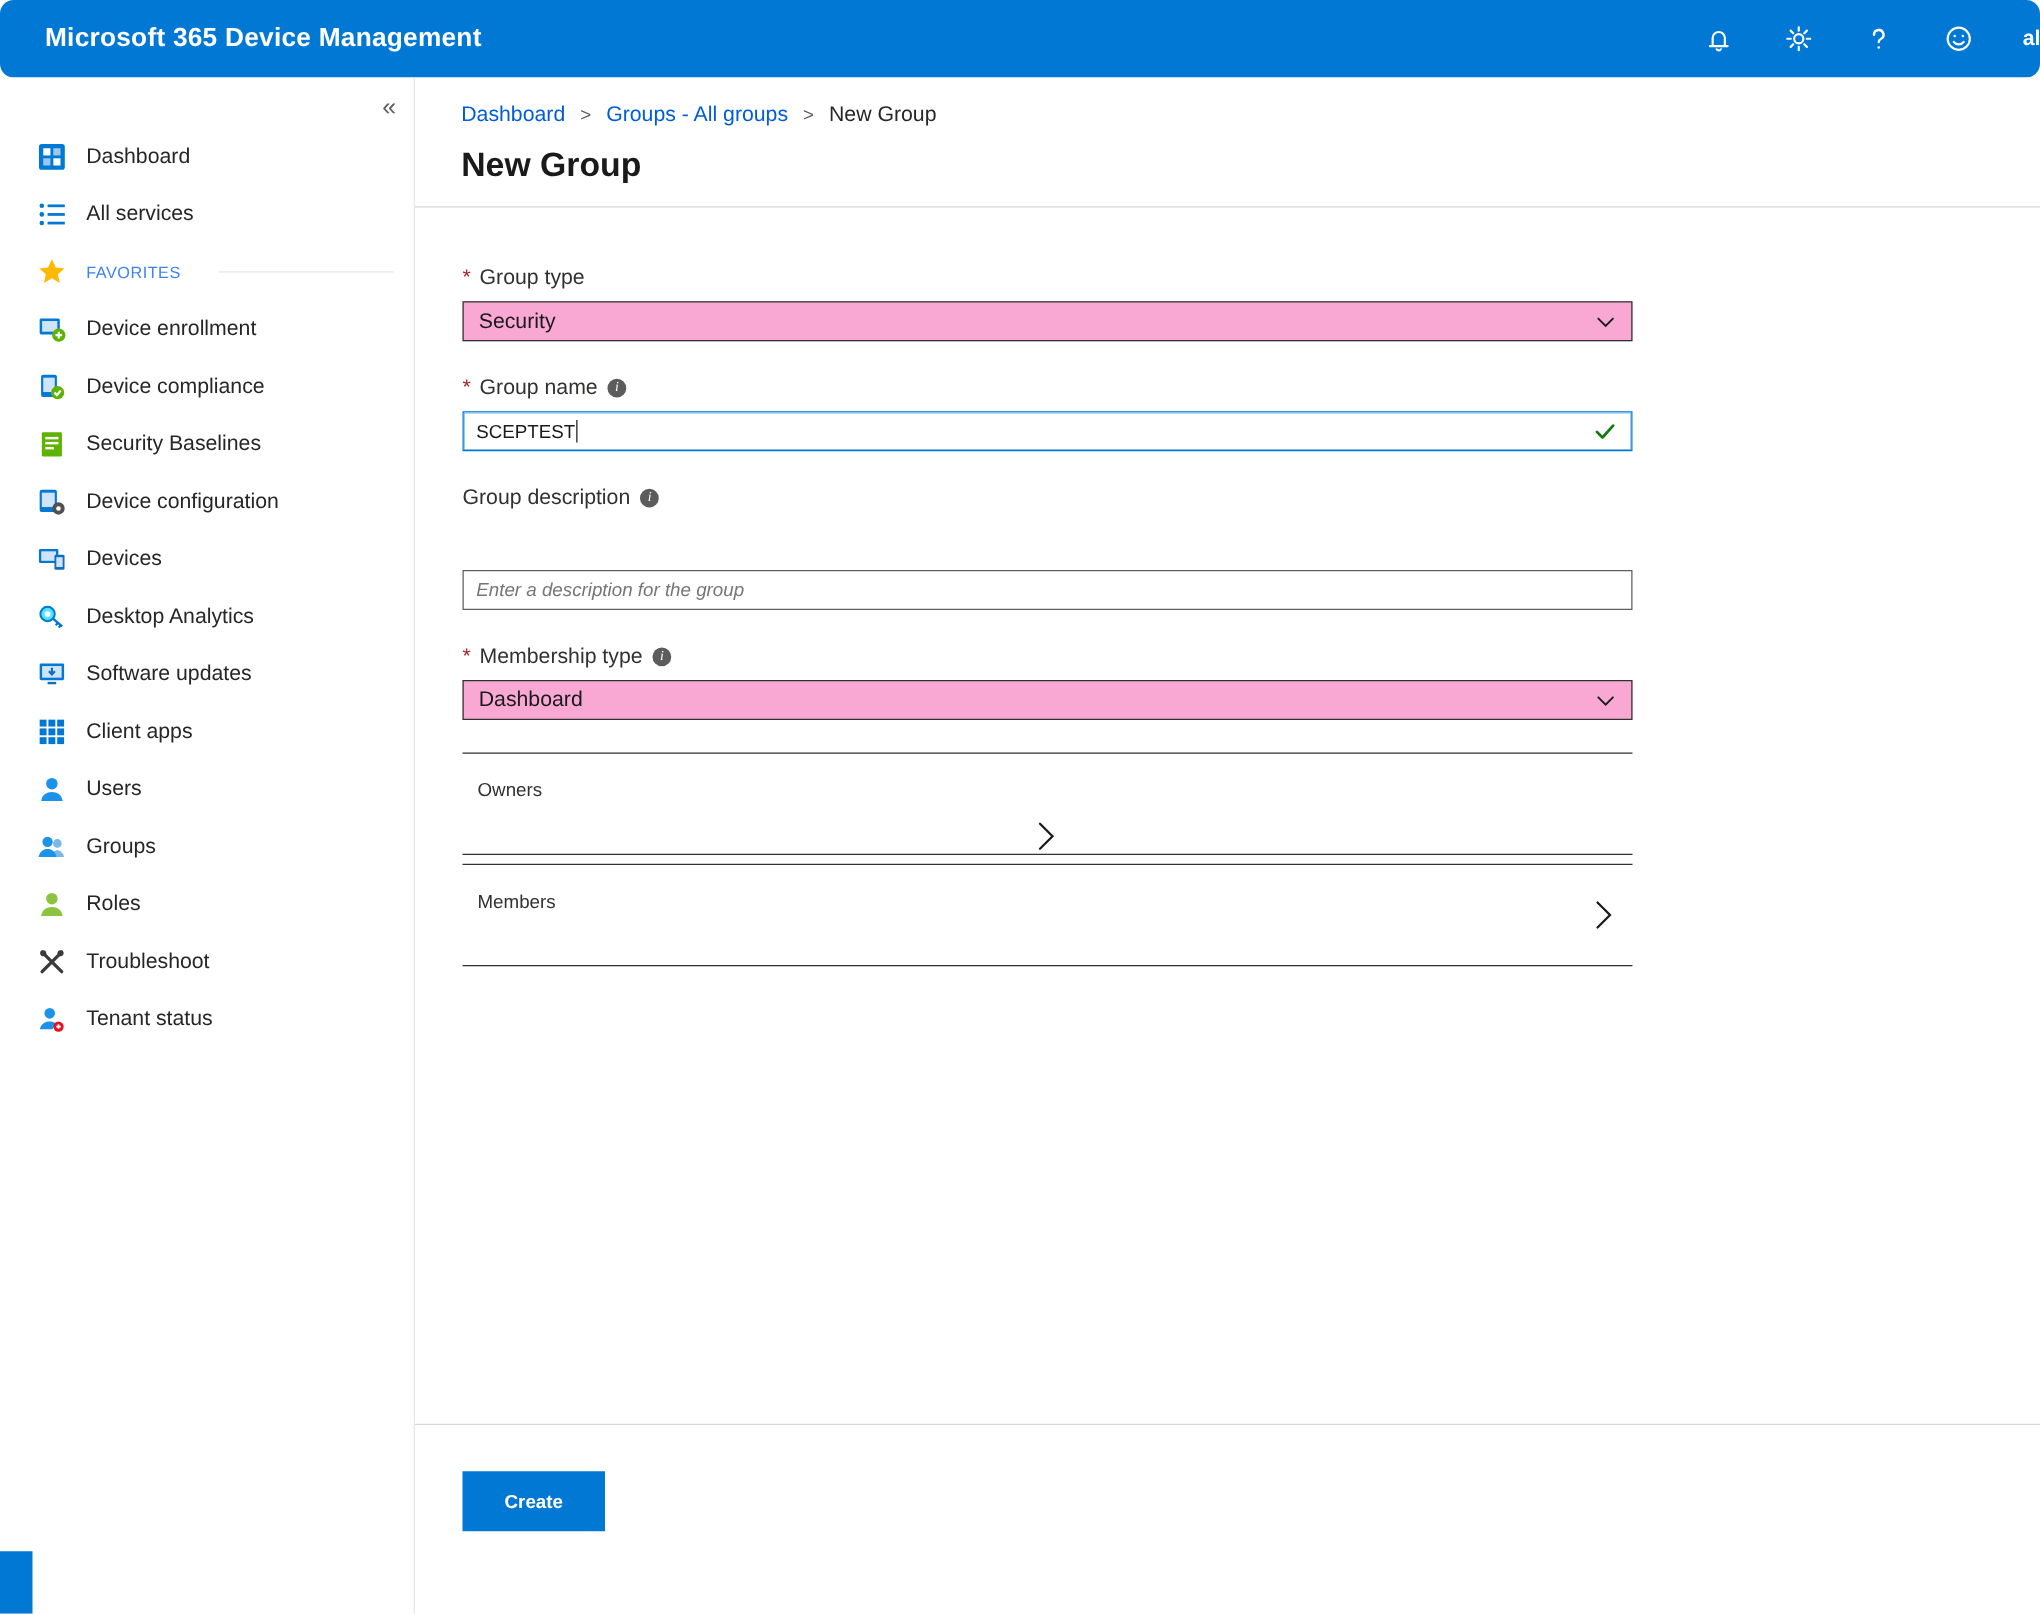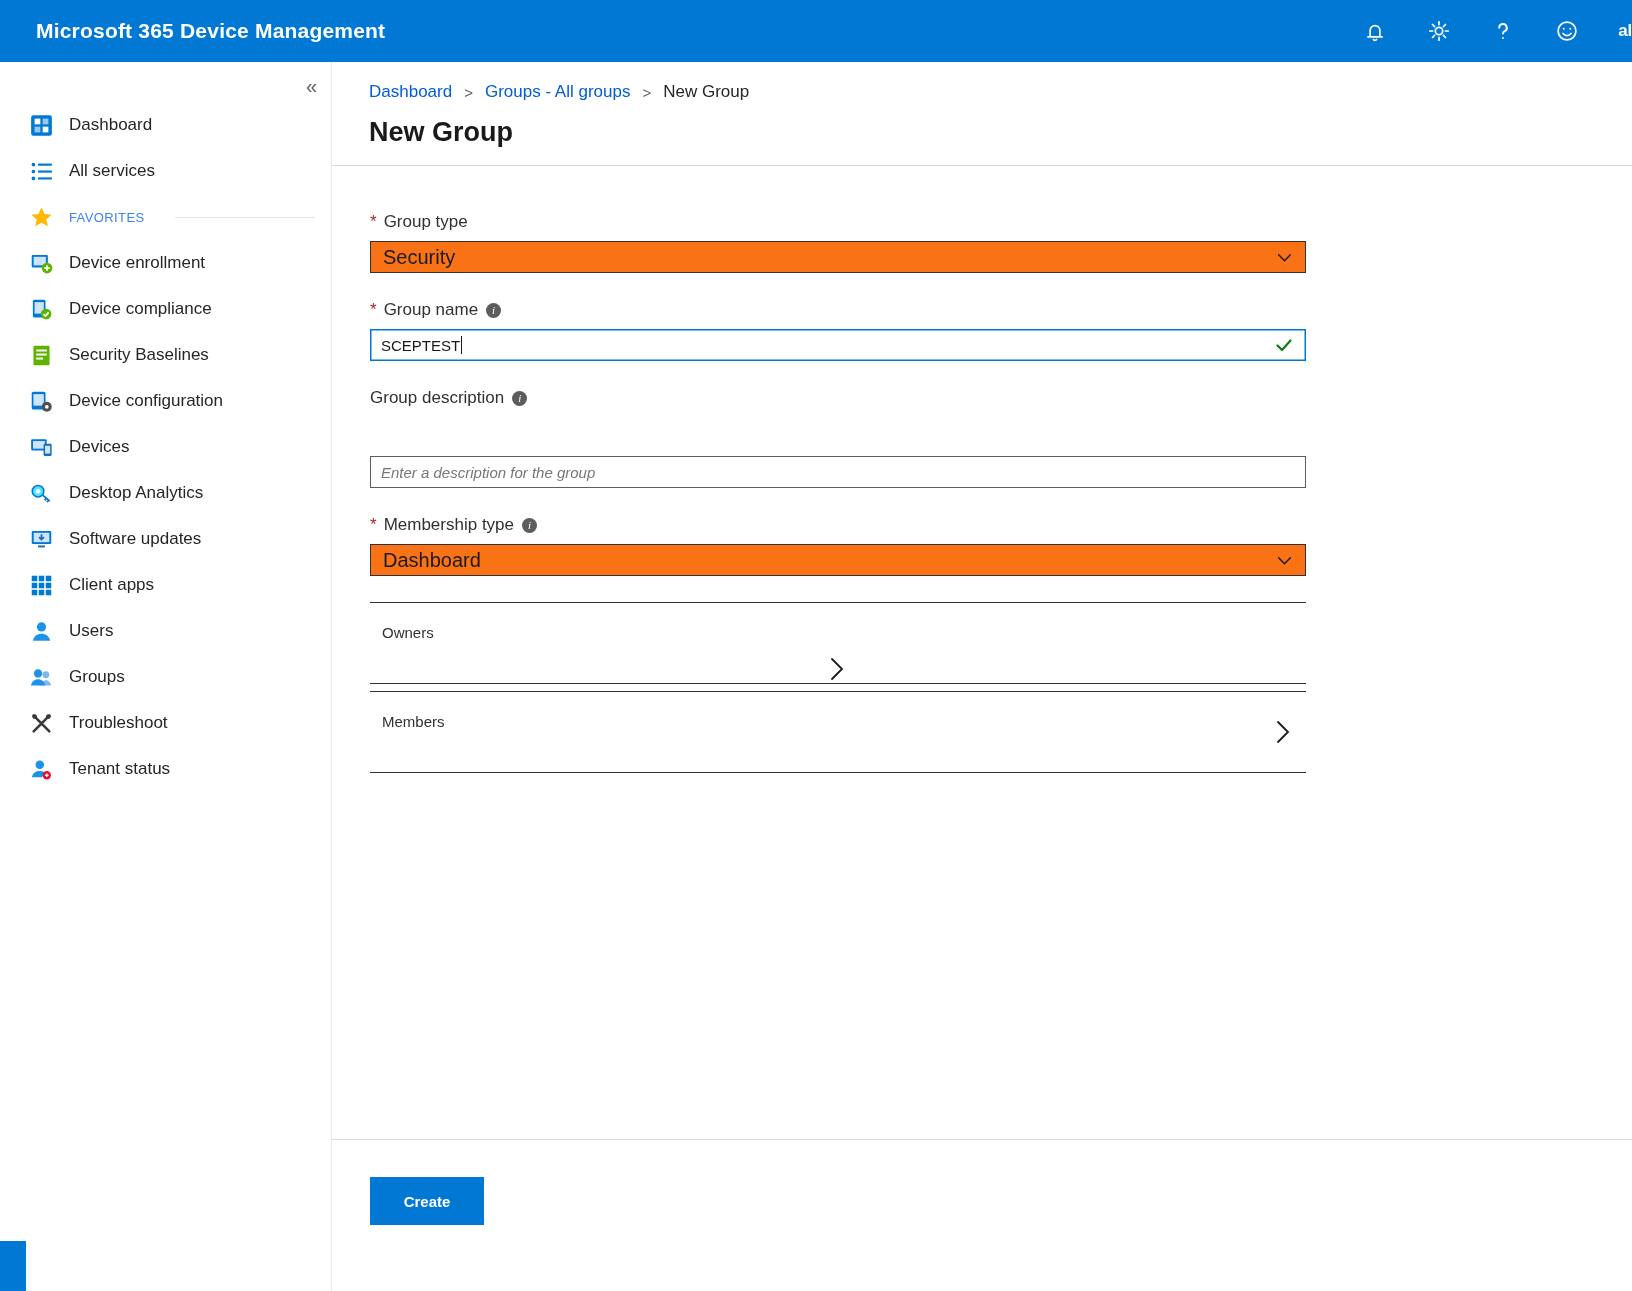--- a/index.html
+++ b/index.html
@@ -15,20 +15,21 @@
 
   
   .topbar {
     height: 62px;
     background: #0078d4;
     display: flex;
     align-items: center;
     justify-content: space-between;
     padding-left: 36px;
     color: #fff;
+    border-radius: 11px;
   }
   .topbar-title { font-size: 21px; font-weight: 700; letter-spacing: 0.2px; }
   .topbar-right { display: flex; align-items: center; gap: 38px; padding-right: 0; }
   .tb-icon { width: 26px; height: 26px; display: inline-flex; cursor: pointer; }
   .tb-icon svg { width: 100%; height: 100%; }
   .tb-user { font-size: 17px; font-weight: 700; margin-right: -6px; white-space: nowrap; }
 
   
   .layout { display: flex; height: 1229px; }
 
@@ -92,24 +93,24 @@
     background: #5c5c5c; color: #fff;
     display: inline-flex; align-items: center; justify-content: center;
     font-size: 11px; font-family: "Liberation Serif", serif; font-style: italic;
     margin-left: 8px; cursor: pointer; flex: none;
   }
   .info-icon::after { content: "i"; }
 
   .select {
     height: 32px;
     border: 1px solid #323130;
-    background: #f97316;
+    background: #f9a8d4;
     display: flex; align-items: center; justify-content: space-between;
     padding: 0 12px;
-    font-size: 20px; color: #1a1a1a;
+    font-size: 17px; color: #1a1a1a;
     cursor: pointer;
   }
   .chev-down { width: 17px; height: 17px; display: inline-flex; }
   .chev-down svg { width: 100%; height: 100%; }
 
   .text-input {
     height: 32px;
     border: 1px solid #0078d4;
     box-shadow: 0 0 0 0.5px #0078d4 inset;
     display: flex; align-items: center;
@@ -359,20 +360,29 @@
                 <path d="M9.6 17c.6-3 2.4-4.6 4.2-4.6 1.9 0 4 1.6 4.7 4.6z" fill="#7cb8ec"></path>
                 <circle cx="7" cy="6.5" r="3.6" fill="#1b93eb"></circle>
                 <path d="M.8 17c.7-3.7 3.3-5.5 6.2-5.5s5.5 1.8 6.2 5.5z" fill="#1b93eb"></path>
               </svg>
             </span>
             <span class="nav-label">Groups</span>
           </div>
           <div class="nav-item">
             <span class="nav-icon">
               <svg viewBox="0 0 20 20">
+                <circle cx="10" cy="6" r="4" fill="#8bc53f"></circle>
+                <path d="M2.5 18c.8-4.2 3.8-6.1 7.5-6.1s6.7 1.9 7.5 6.1z" fill="#8bc53f"></path>
+              </svg>
+            </span>
+            <span class="nav-label">Roles</span>
+          </div>
+          <div class="nav-item">
+            <span class="nav-icon">
+              <svg viewBox="0 0 20 20">
                 <path d="M3.2 3.2 16.8 16.8M16.8 3.2 3.2 16.8" stroke="#3b3a39" stroke-width="2.3" stroke-linecap="round"></path>
                 <circle cx="4" cy="4" r="2.1" fill="#3b3a39"></circle>
                 <circle cx="16" cy="4" r="2.1" fill="#3b3a39"></circle>
               </svg>
             </span>
             <span class="nav-label">Troubleshoot</span>
           </div>
           <div class="nav-item">
             <span class="nav-icon">
               <svg viewBox="0 0 20 20">

